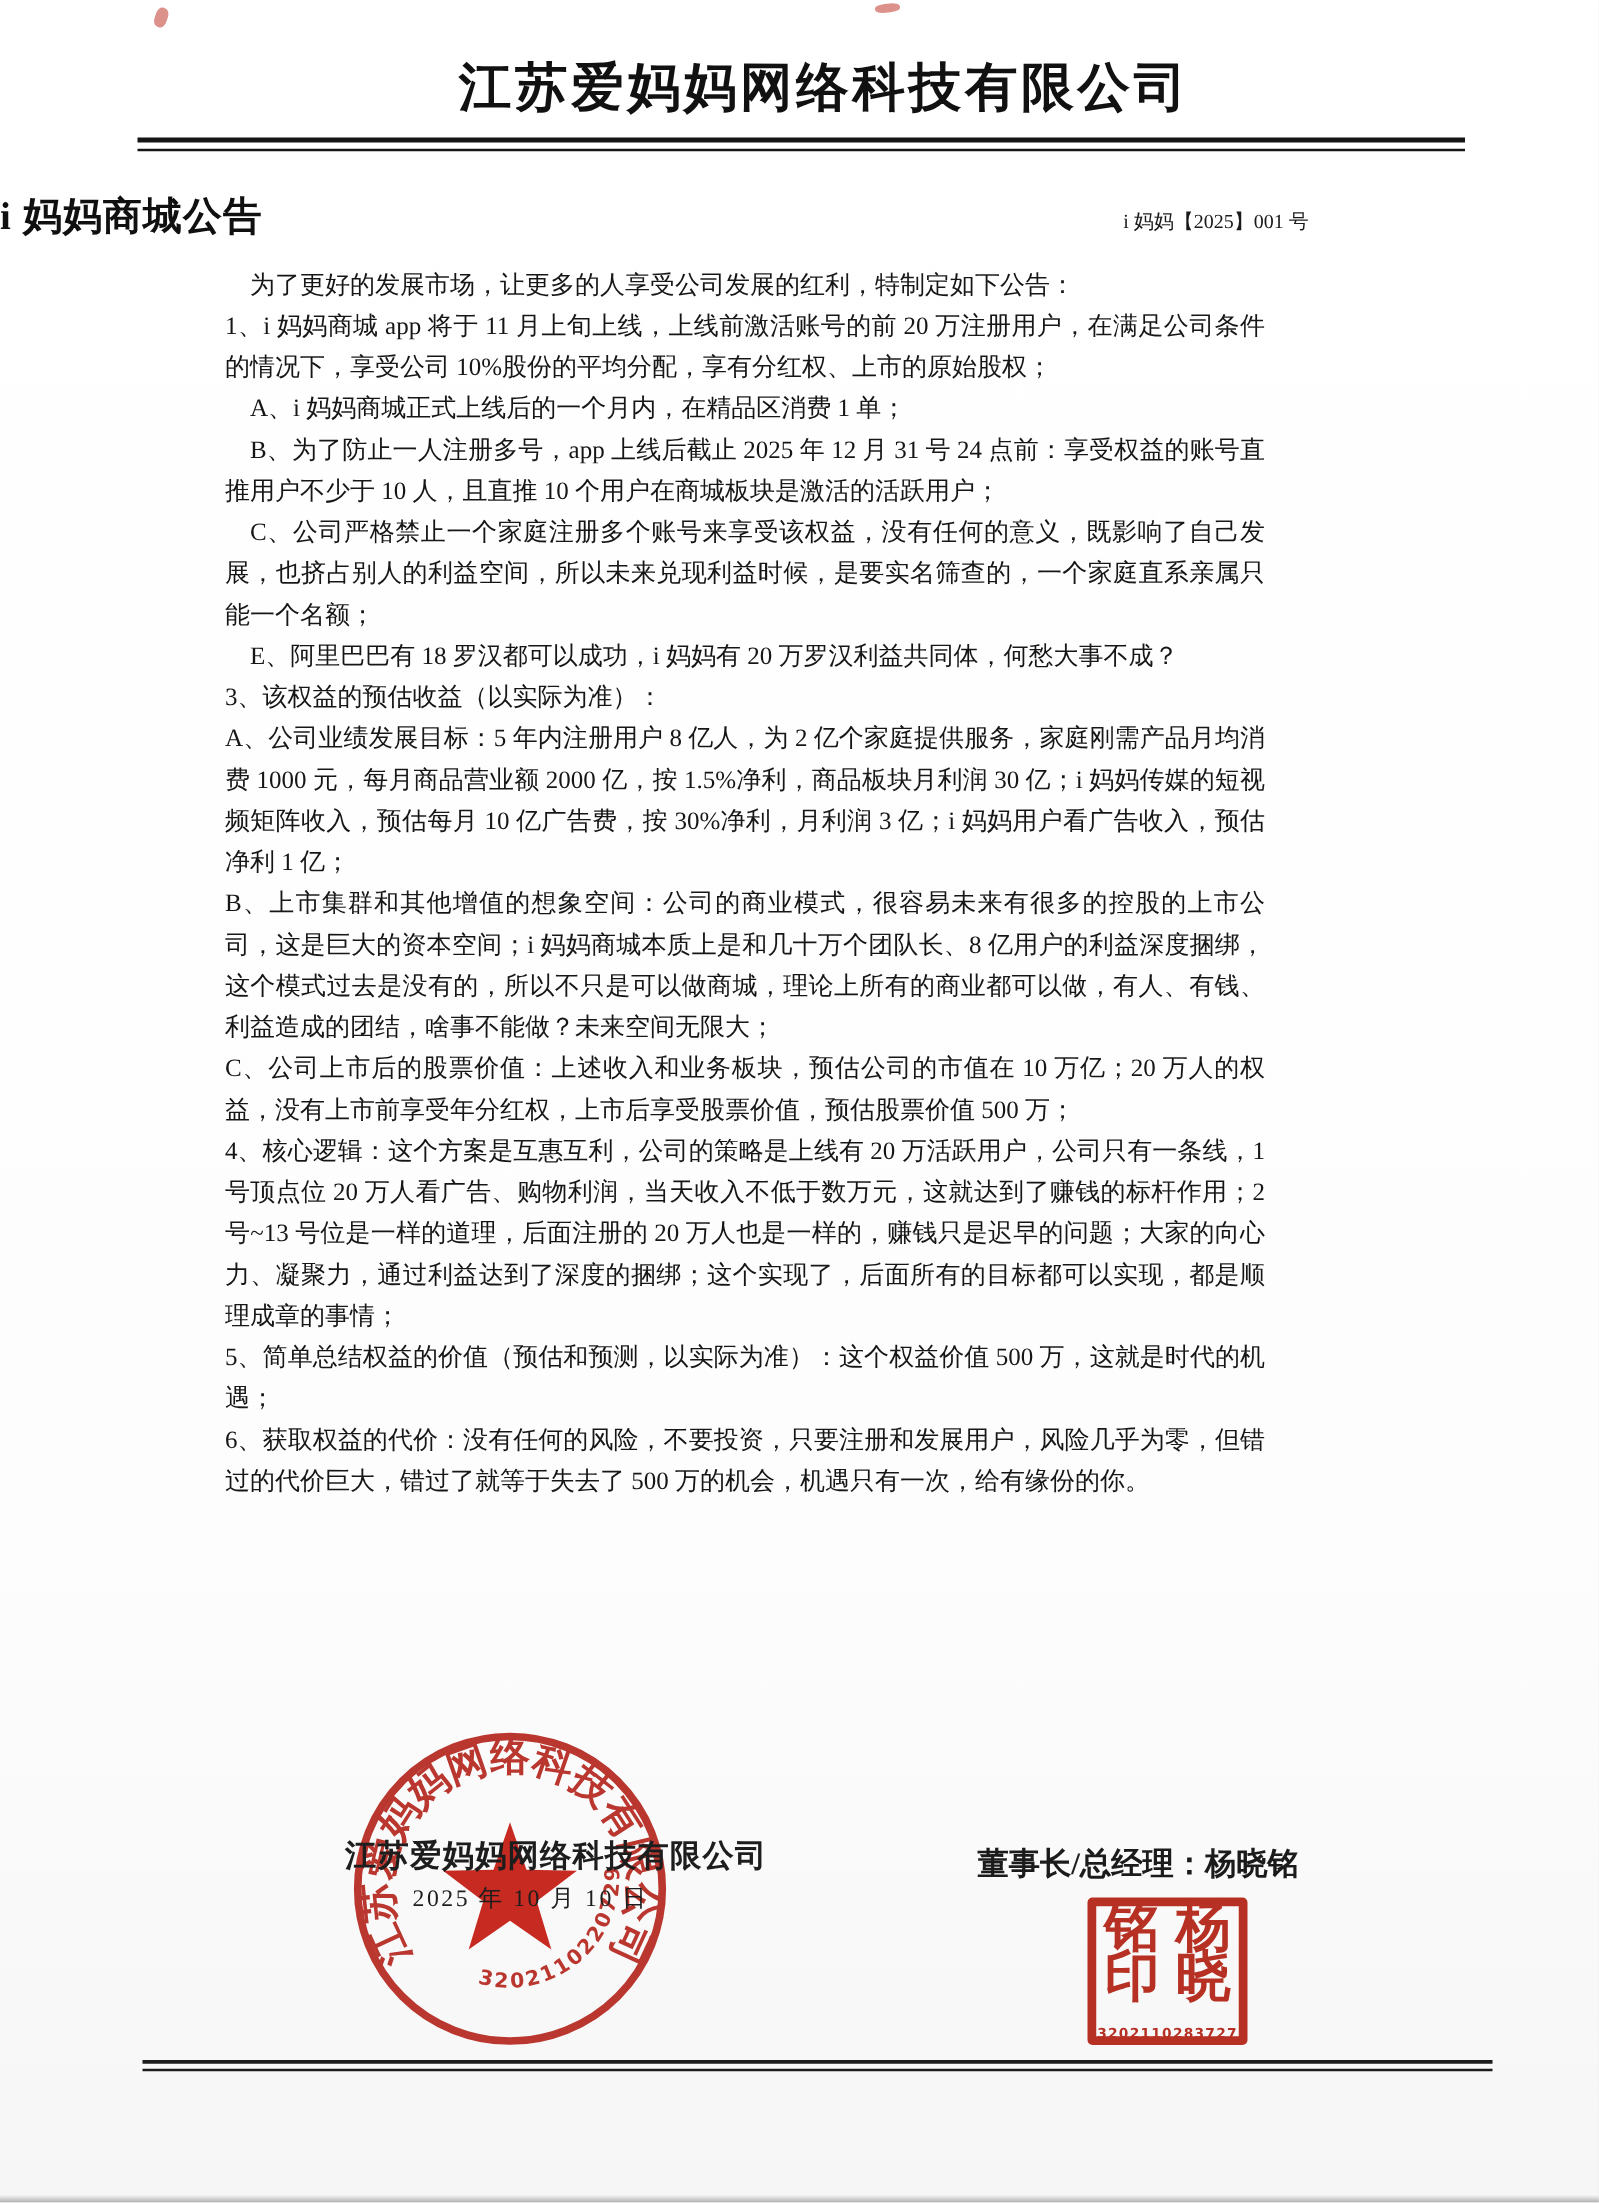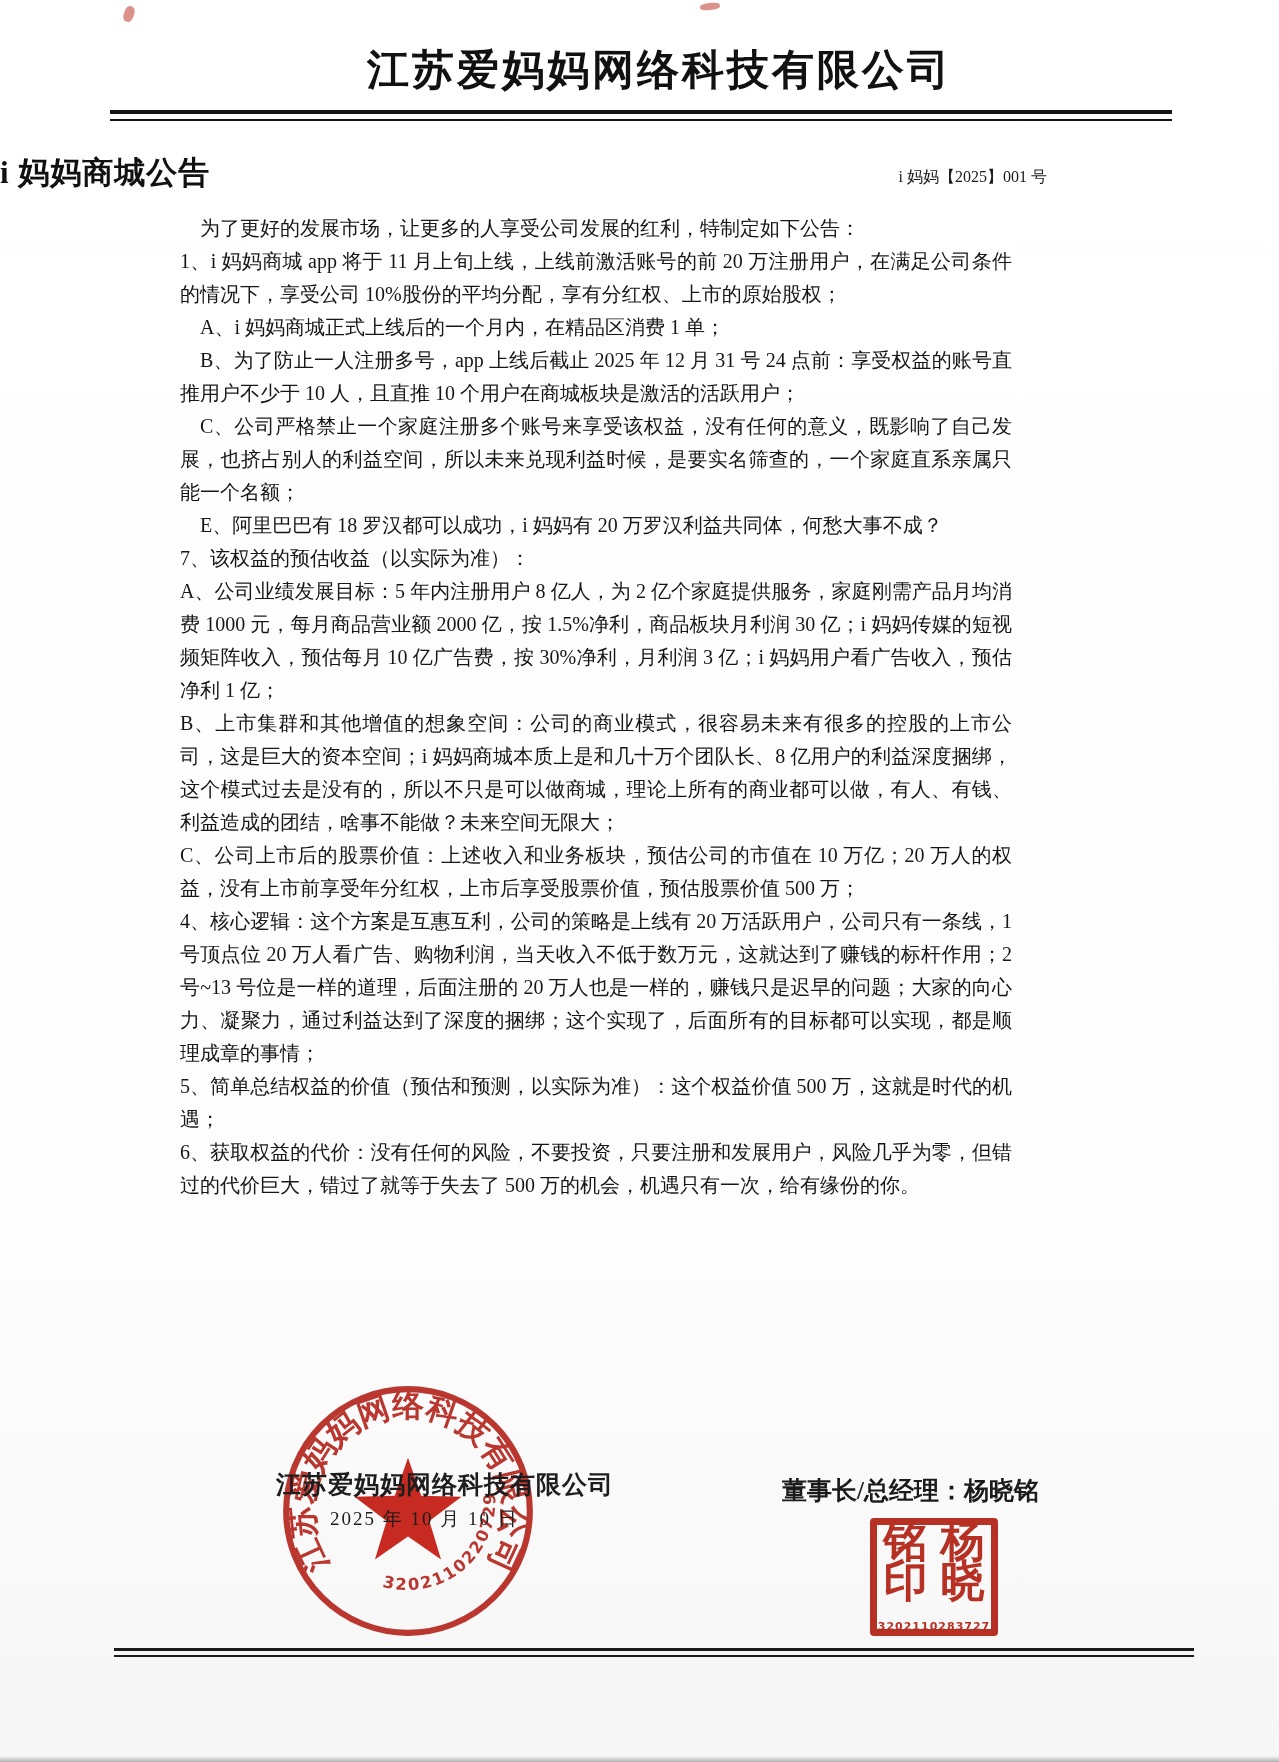--- a/index.html
+++ b/index.html
@@ -105,21 +105,21 @@
   <div class="doc-number">i 妈妈【2025】001 号</div>
   <h1 class="doc-title">i 妈妈商城公告</h1>
 
   <div class="body-text">
     <p class="p-indent">为了更好的发展市场，让更多的人享受公司发展的红利，特制定如下公告：</p>
     <p class="p-flush">1、i 妈妈商城 app 将于 11 月上旬上线，上线前激活账号的前 20 万注册用户，在满足公司条件的情况下，享受公司 10%股份的平均分配，享有分红权、上市的原始股权；</p>
     <p class="p-sub">A、i 妈妈商城正式上线后的一个月内，在精品区消费 1 单；</p>
     <p class="p-sub">B、为了防止一人注册多号，app 上线后截止 2025 年 12 月 31 号 24 点前：享受权益的账号直推用户不少于 10 人，且直推 10 个用户在商城板块是激活的活跃用户；</p>
     <p class="p-sub">C、公司严格禁止一个家庭注册多个账号来享受该权益，没有任何的意义，既影响了自己发展，也挤占别人的利益空间，所以未来兑现利益时候，是要实名筛查的，一个家庭直系亲属只能一个名额；</p>
     <p class="p-sub">E、阿里巴巴有 18 罗汉都可以成功，i 妈妈有 20 万罗汉利益共同体，何愁大事不成？</p>
-    <p class="p-flush">7、该权益的预估收益（以实际为准）：</p>
+    <p class="p-flush">3、该权益的预估收益（以实际为准）：</p>
     <p class="p-sub3">A、公司业绩发展目标：5 年内注册用户 8 亿人，为 2 亿个家庭提供服务，家庭刚需产品月均消费 1000 元，每月商品营业额 2000 亿，按 1.5%净利，商品板块月利润 30 亿；i 妈妈传媒的短视频矩阵收入，预估每月 10 亿广告费，按 30%净利，月利润 3 亿；i 妈妈用户看广告收入，预估净利 1 亿；</p>
     <p class="p-sub3">B、上市集群和其他增值的想象空间：公司的商业模式，很容易未来有很多的控股的上市公司，这是巨大的资本空间；i 妈妈商城本质上是和几十万个团队长、8 亿用户的利益深度捆绑，这个模式过去是没有的，所以不只是可以做商城，理论上所有的商业都可以做，有人、有钱、利益造成的团结，啥事不能做？未来空间无限大；</p>
     <p class="p-sub3">C、公司上市后的股票价值：上述收入和业务板块，预估公司的市值在 10 万亿；20 万人的权益，没有上市前享受年分红权，上市后享受股票价值，预估股票价值 500 万；</p>
     <p class="p-flush">4、核心逻辑：这个方案是互惠互利，公司的策略是上线有 20 万活跃用户，公司只有一条线，1 号顶点位 20 万人看广告、购物利润，当天收入不低于数万元，这就达到了赚钱的标杆作用；2 号~13 号位是一样的道理，后面注册的 20 万人也是一样的，赚钱只是迟早的问题；大家的向心力、凝聚力，通过利益达到了深度的捆绑；这个实现了，后面所有的目标都可以实现，都是顺理成章的事情；</p>
     <p class="p-flush">5、简单总结权益的价值（预估和预测，以实际为准）：这个权益价值 500 万，这就是时代的机遇；</p>
     <p class="p-flush">6、获取权益的代价：没有任何的风险，不要投资，只要注册和发展用户，风险几乎为零，但错过的代价巨大，错过了就等于失去了 500 万的机会，机遇只有一次，给有缘份的你。</p>
   </div>
 
   <svg class="round-seal" viewBox="0 0 254 254" xmlns="http://www.w3.org/2000/svg">
     <defs>

